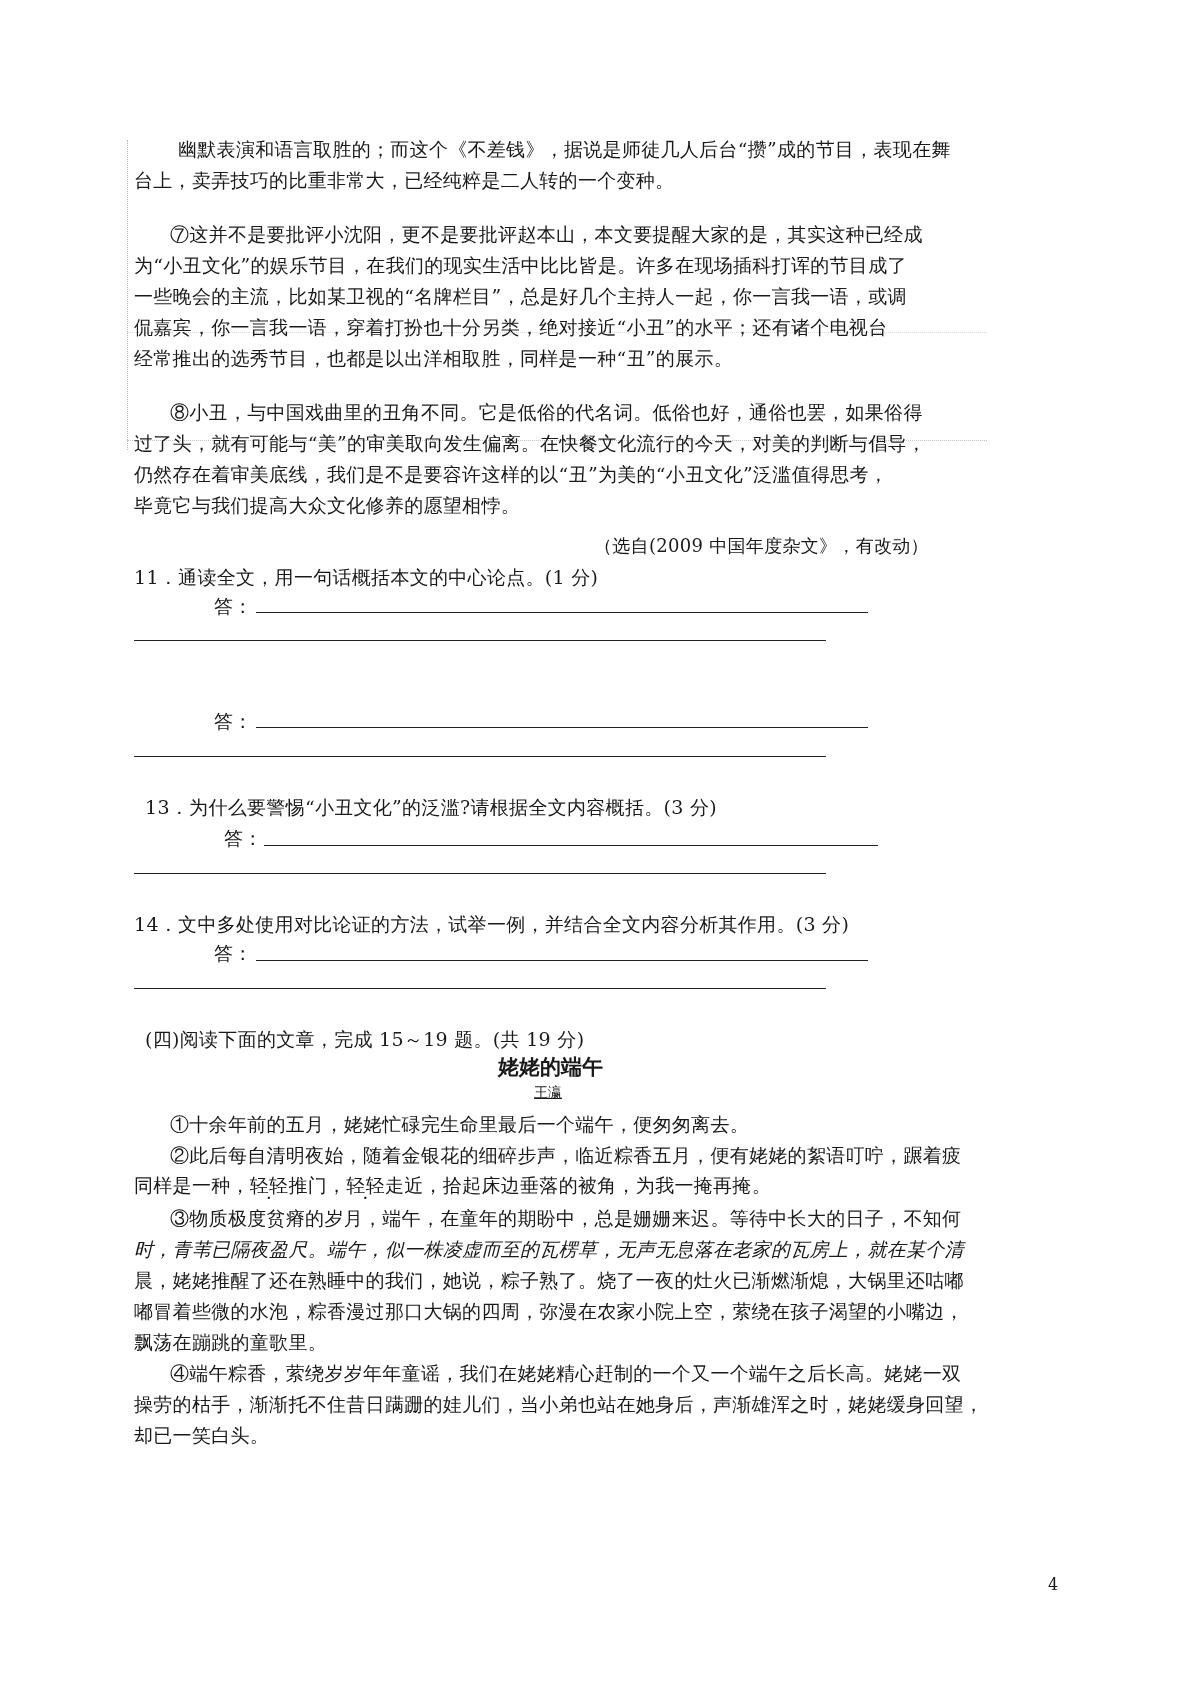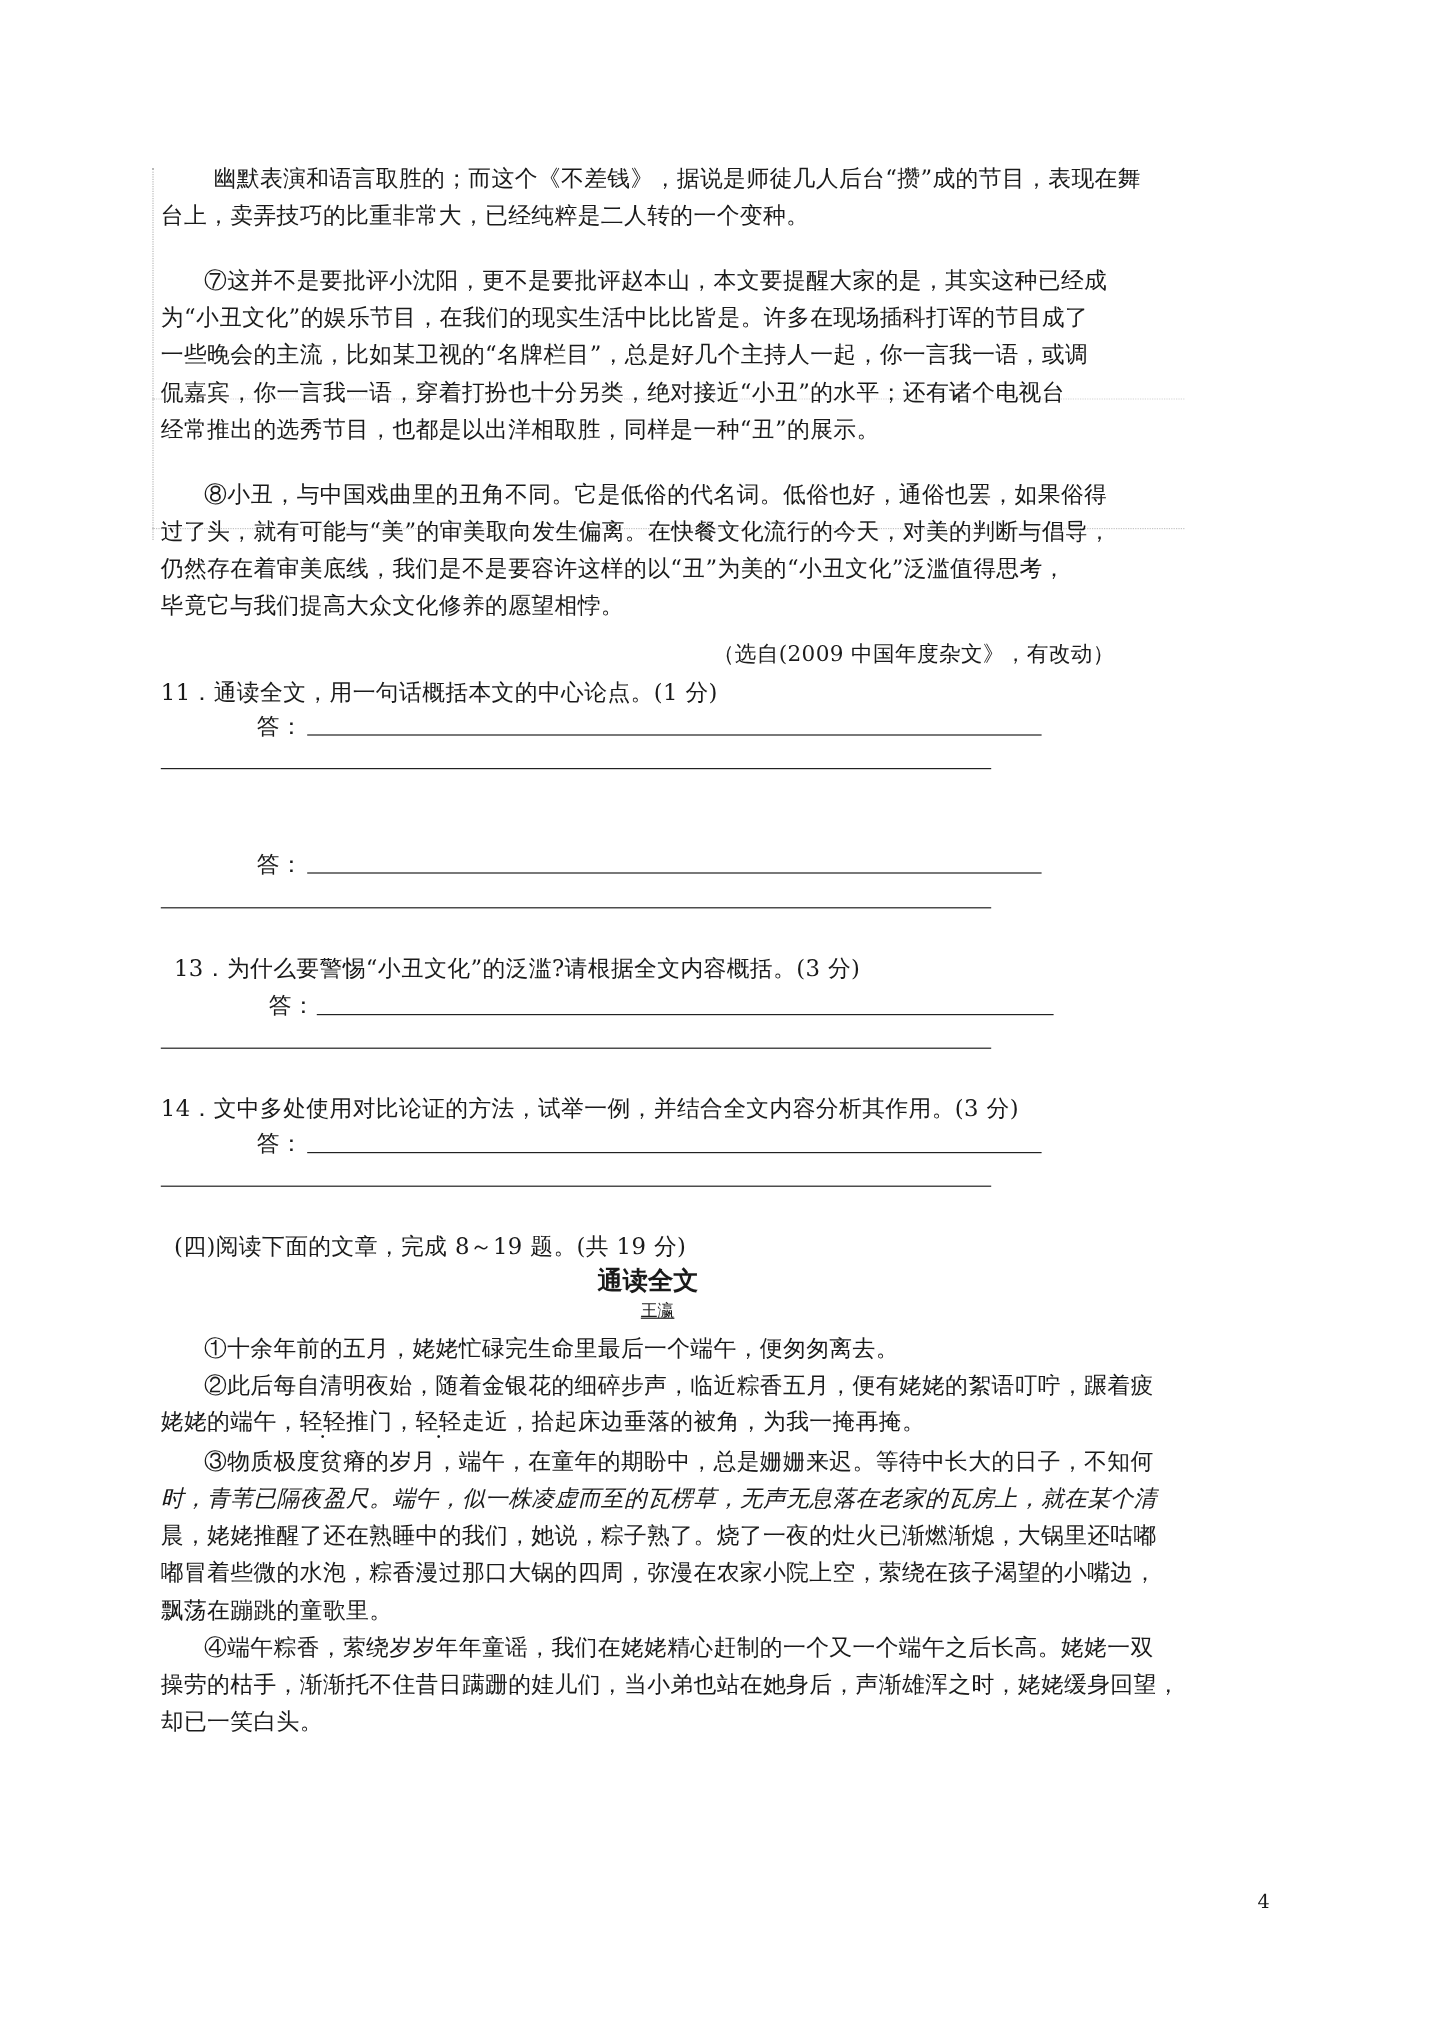--- a/index.html
+++ b/index.html
@@ -56,28 +56,28 @@
   <div class="line" style="left:145px; top:795px;text-align:right;">13．为什么要警惕“小丑文化”的泛滥?请根据全文内容概括。(3 分)</div>
   <div class="line" style="left:224px; top:826px;">答：</div>
   <div class="answer-line" style="left:264px; top:845px; width:614px;"></div>
   <div class="answer-line" style="left:134px; top:873px; width:692px;"></div>
 
   <div class="line" style="left:134px; top:912px;">14．文中多处使用对比论证的方法，试举一例，并结合全文内容分析其作用。(3 分)</div>
   <div class="line" style="left:214px; top:941px;">答：</div>
   <div class="answer-line" style="left:256px; top:960px; width:612px;"></div>
   <div class="answer-line" style="left:134px; top:988px; width:692px;"></div>
 
-  <div class="line" style="left:145px; top:1027px;">(四)阅读下面的文章，完成 8～19 题。(共 19 分)</div>
-  <div class="title" style="left:498px; top:1053px;">通读全文</div>
+  <div class="line" style="left:145px; top:1027px;">(四)阅读下面的文章，完成 15～19 题。(共 19 分)</div>
+  <div class="title" style="left:498px; top:1053px;">姥姥的端午</div>
   <div class="author" style="left:534px; top:1084px;">王瀛</div>
 
   <div class="line" style="left:170px; top:1112px;">①十余年前的五月，姥姥忙碌完生命里最后一个端午，便匆匆离去。</div>
 
   <div class="line" style="left:170px; top:1143px;">②此后每自清明夜始，随着金银花的细碎步声，临近粽香五月，便有姥姥的絮语叮咛，蹍着疲</div>
-  <div class="line" style="left:134px; top:1173px;"><span>姥姥的端午，</span><span class="emph">轻轻</span><span>推门，</span><span class="emph">轻轻</span><span>走近，拾起床边垂落的被角，为我一掩再掩。</span></div>
+  <div class="line" style="left:134px; top:1173px;"><span>同样是一种，</span><span class="emph">轻轻</span><span>推门，</span><span class="emph">轻轻</span><span>走近，拾起床边垂落的被角，为我一掩再掩。</span></div>
 
   <div class="line" style="left:170px; top:1206px;">③物质极度贫瘠的岁月，端午，在童年的期盼中，总是姗姗来迟。等待中长大的日子，不知何</div>
   <div class="line" style="left:134px; top:1237px;font-style:italic;">时，青苇已隔夜盈尺。端午，似一株凌虚而至的瓦楞草，无声无息落在老家的瓦房上，就在某个清</div>
   <div class="line" style="left:134px; top:1268px;">晨，姥姥推醒了还在熟睡中的我们，她说，粽子熟了。烧了一夜的灶火已渐燃渐熄，大锅里还咕嘟</div>
   <div class="line" style="left:134px; top:1299px;">嘟冒着些微的水泡，粽香漫过那口大锅的四周，弥漫在农家小院上空，萦绕在孩子渴望的小嘴边，</div>
   <div class="line" style="left:134px; top:1330px;">飘荡在蹦跳的童歌里。</div>
 
   <div class="line" style="left:170px; top:1361px;">④端午粽香，萦绕岁岁年年童谣，我们在姥姥精心赶制的一个又一个端午之后长高。姥姥一双</div>
   <div class="line" style="left:134px; top:1392px;">操劳的枯手，渐渐托不住昔日蹒跚的娃儿们，当小弟也站在她身后，声渐雄浑之时，姥姥缓身回望，</div>
   <div class="line" style="left:134px; top:1423px;">却已一笑白头。</div>

